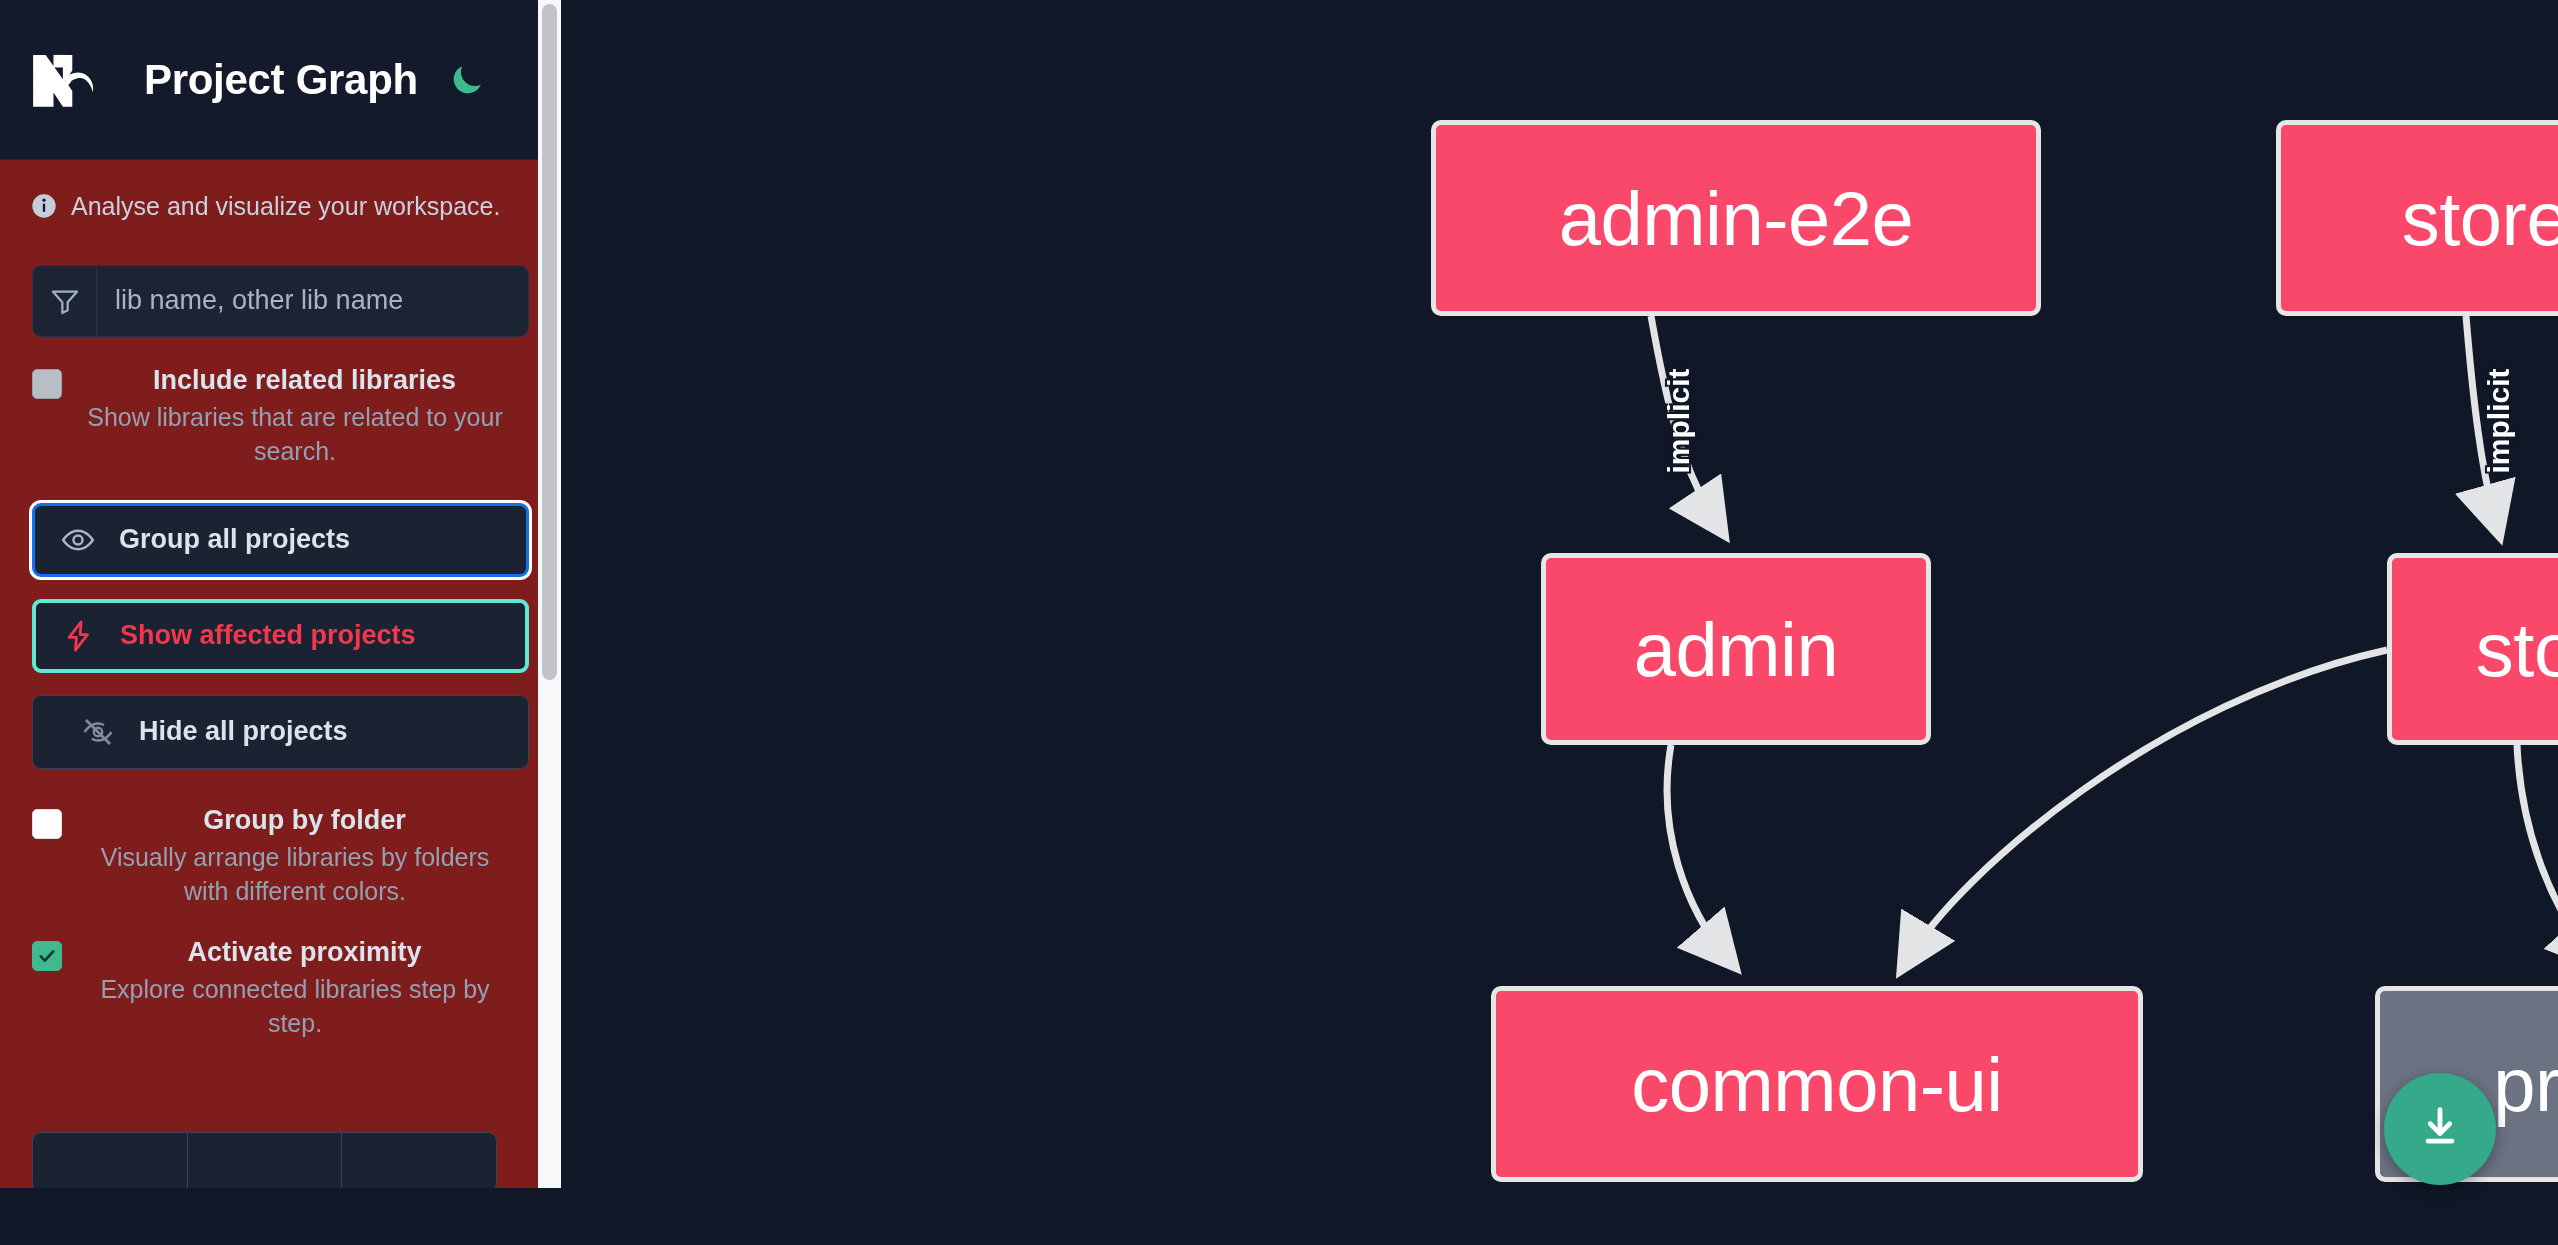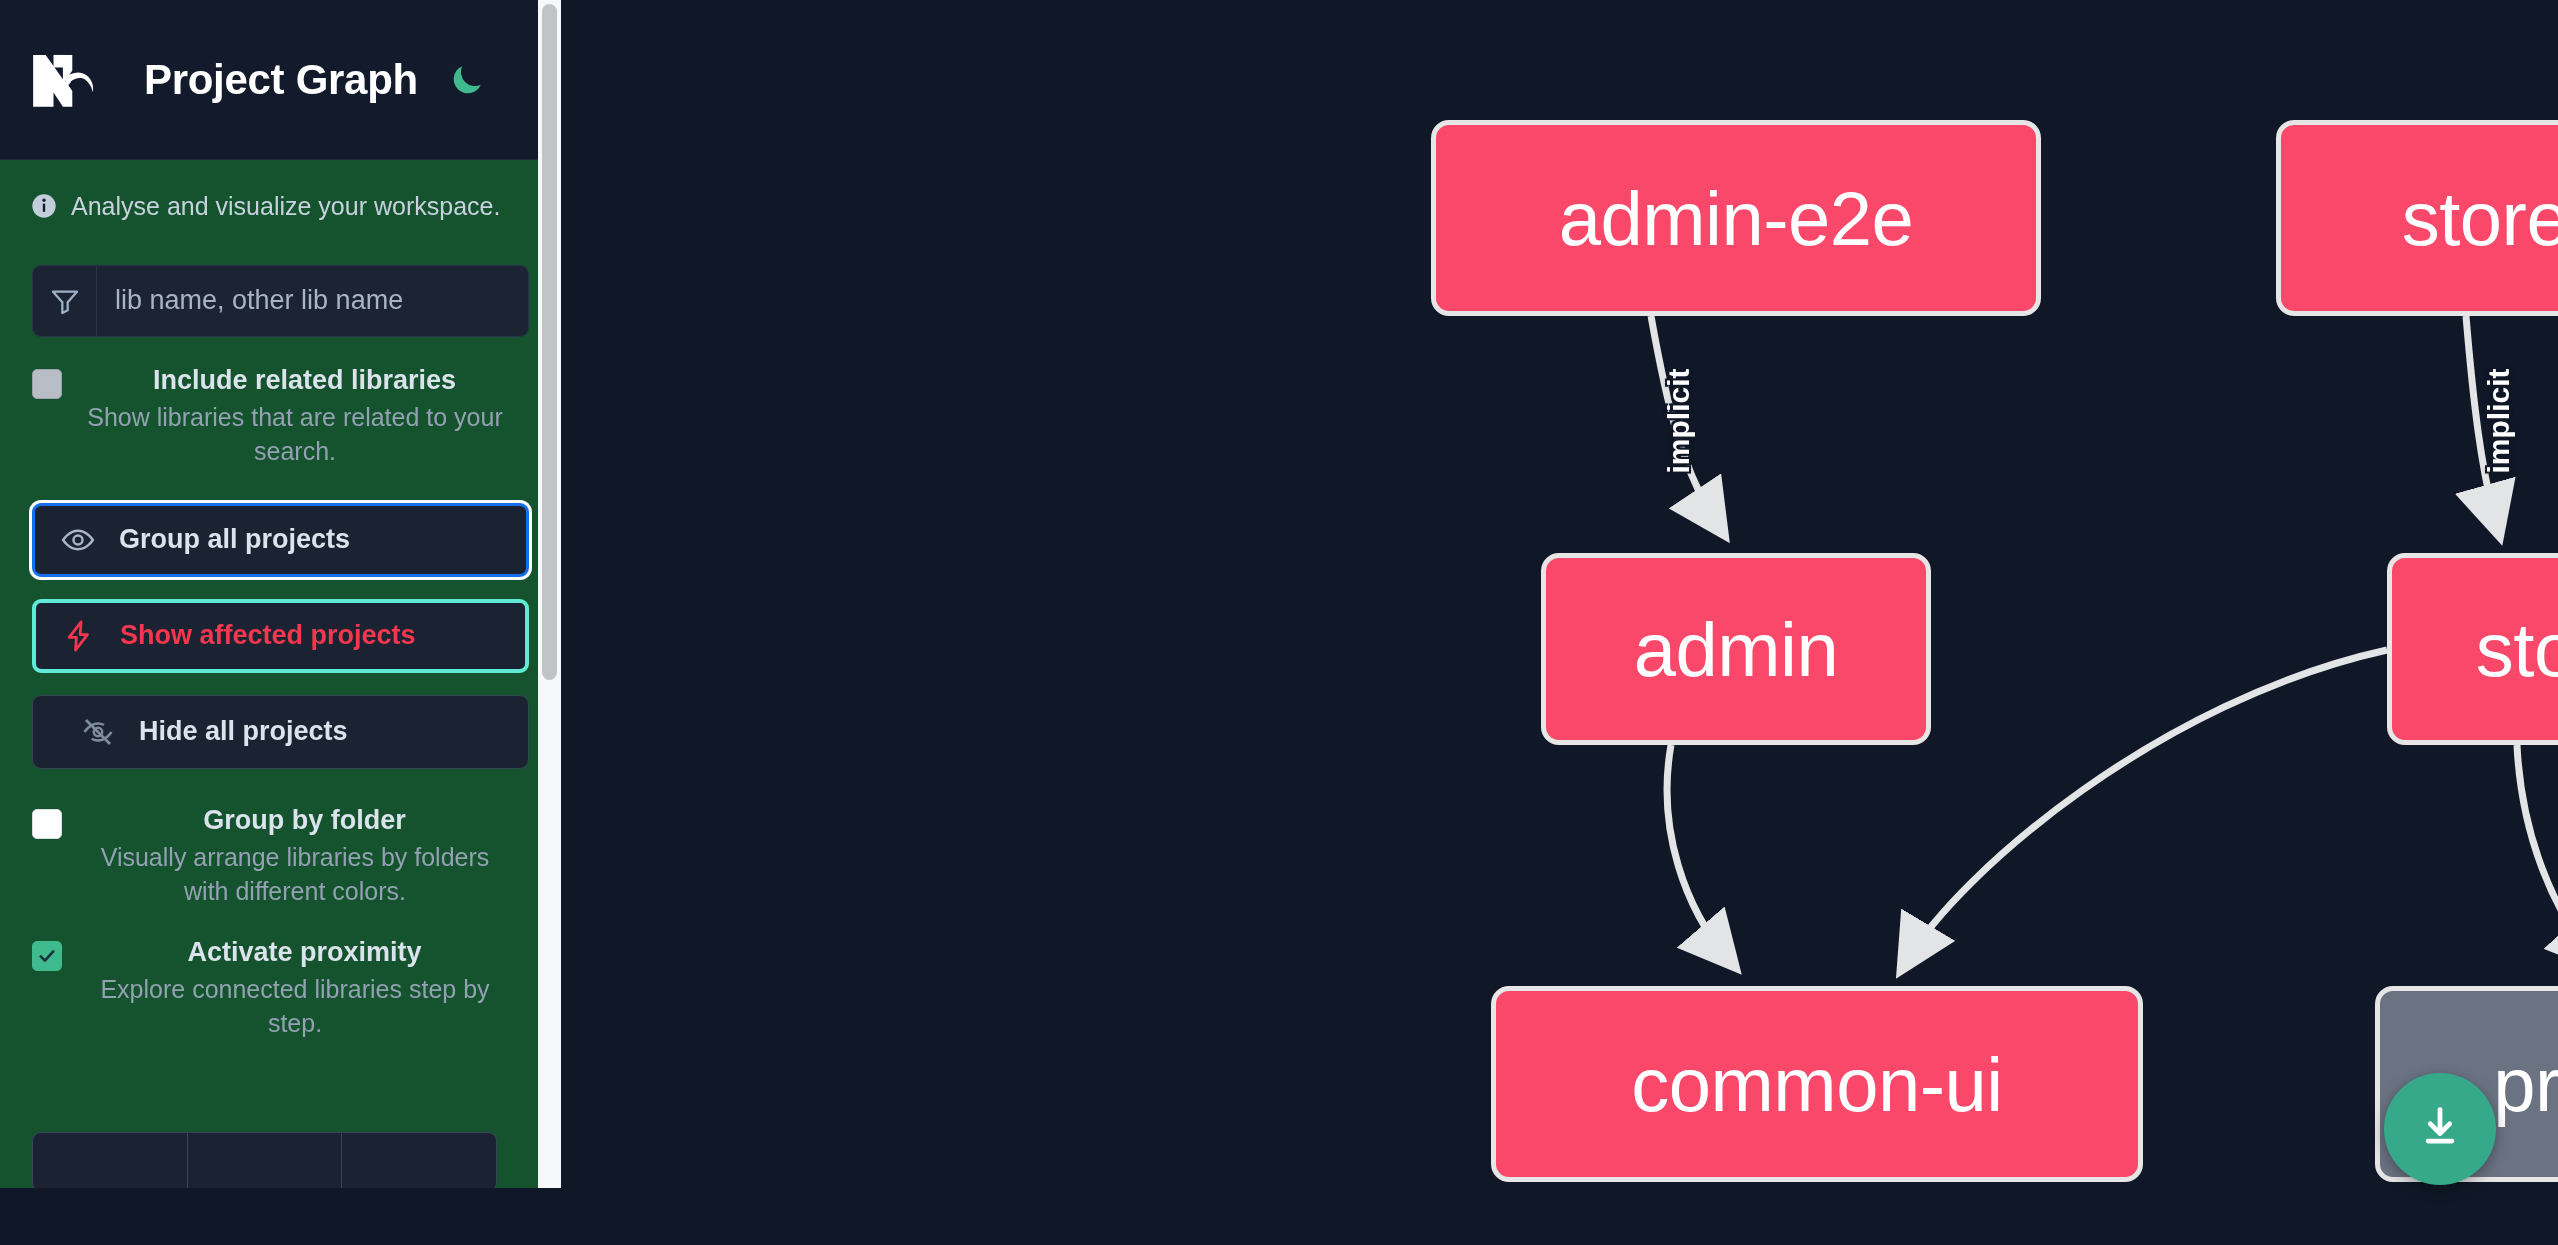--- a/index.html
+++ b/index.html
@@ -8,21 +8,21 @@
     background: #101827;
     font-family: "Liberation Sans", sans-serif;
     overflow: hidden;
   }
   .app { position: relative; width: 2558px; height: 1245px; display: flex; }
 
   
   .sidebar {
     position: relative;
     width: 561px; height: 1188px;
-    background: #14532d;
+    background: #7f1d1d;
     flex: 0 0 561px;
     overflow: hidden;
   }
   .sidebar-header {
     height: 160px;
     display: flex; align-items: center;
     padding: 0 30px;
     border-bottom: 1px solid #1f2937;
     background: #131a2b;
   }
@@ -166,21 +166,21 @@
     flex: 1;
     height: 1245px;
     background: #101827;
     overflow: hidden;
   }
   .graph svg.edges { position: absolute; inset: 0; width: 100%; height: 100%; }
   .node {
     position: absolute;
     display: flex; align-items: center; justify-content: center;
     border: 5px solid #e6e6e6;
-    border-radius: 18px;
+    border-radius: 10px;
     color: #ffffff;
     font-size: 76px;
     font-weight: 400;
     letter-spacing: -0.5px;
     cursor: pointer;
     white-space: nowrap;
   }
   .node.app-node { background: #f9486a; }
   .node.lib-node { background: #6b7383; }
 

